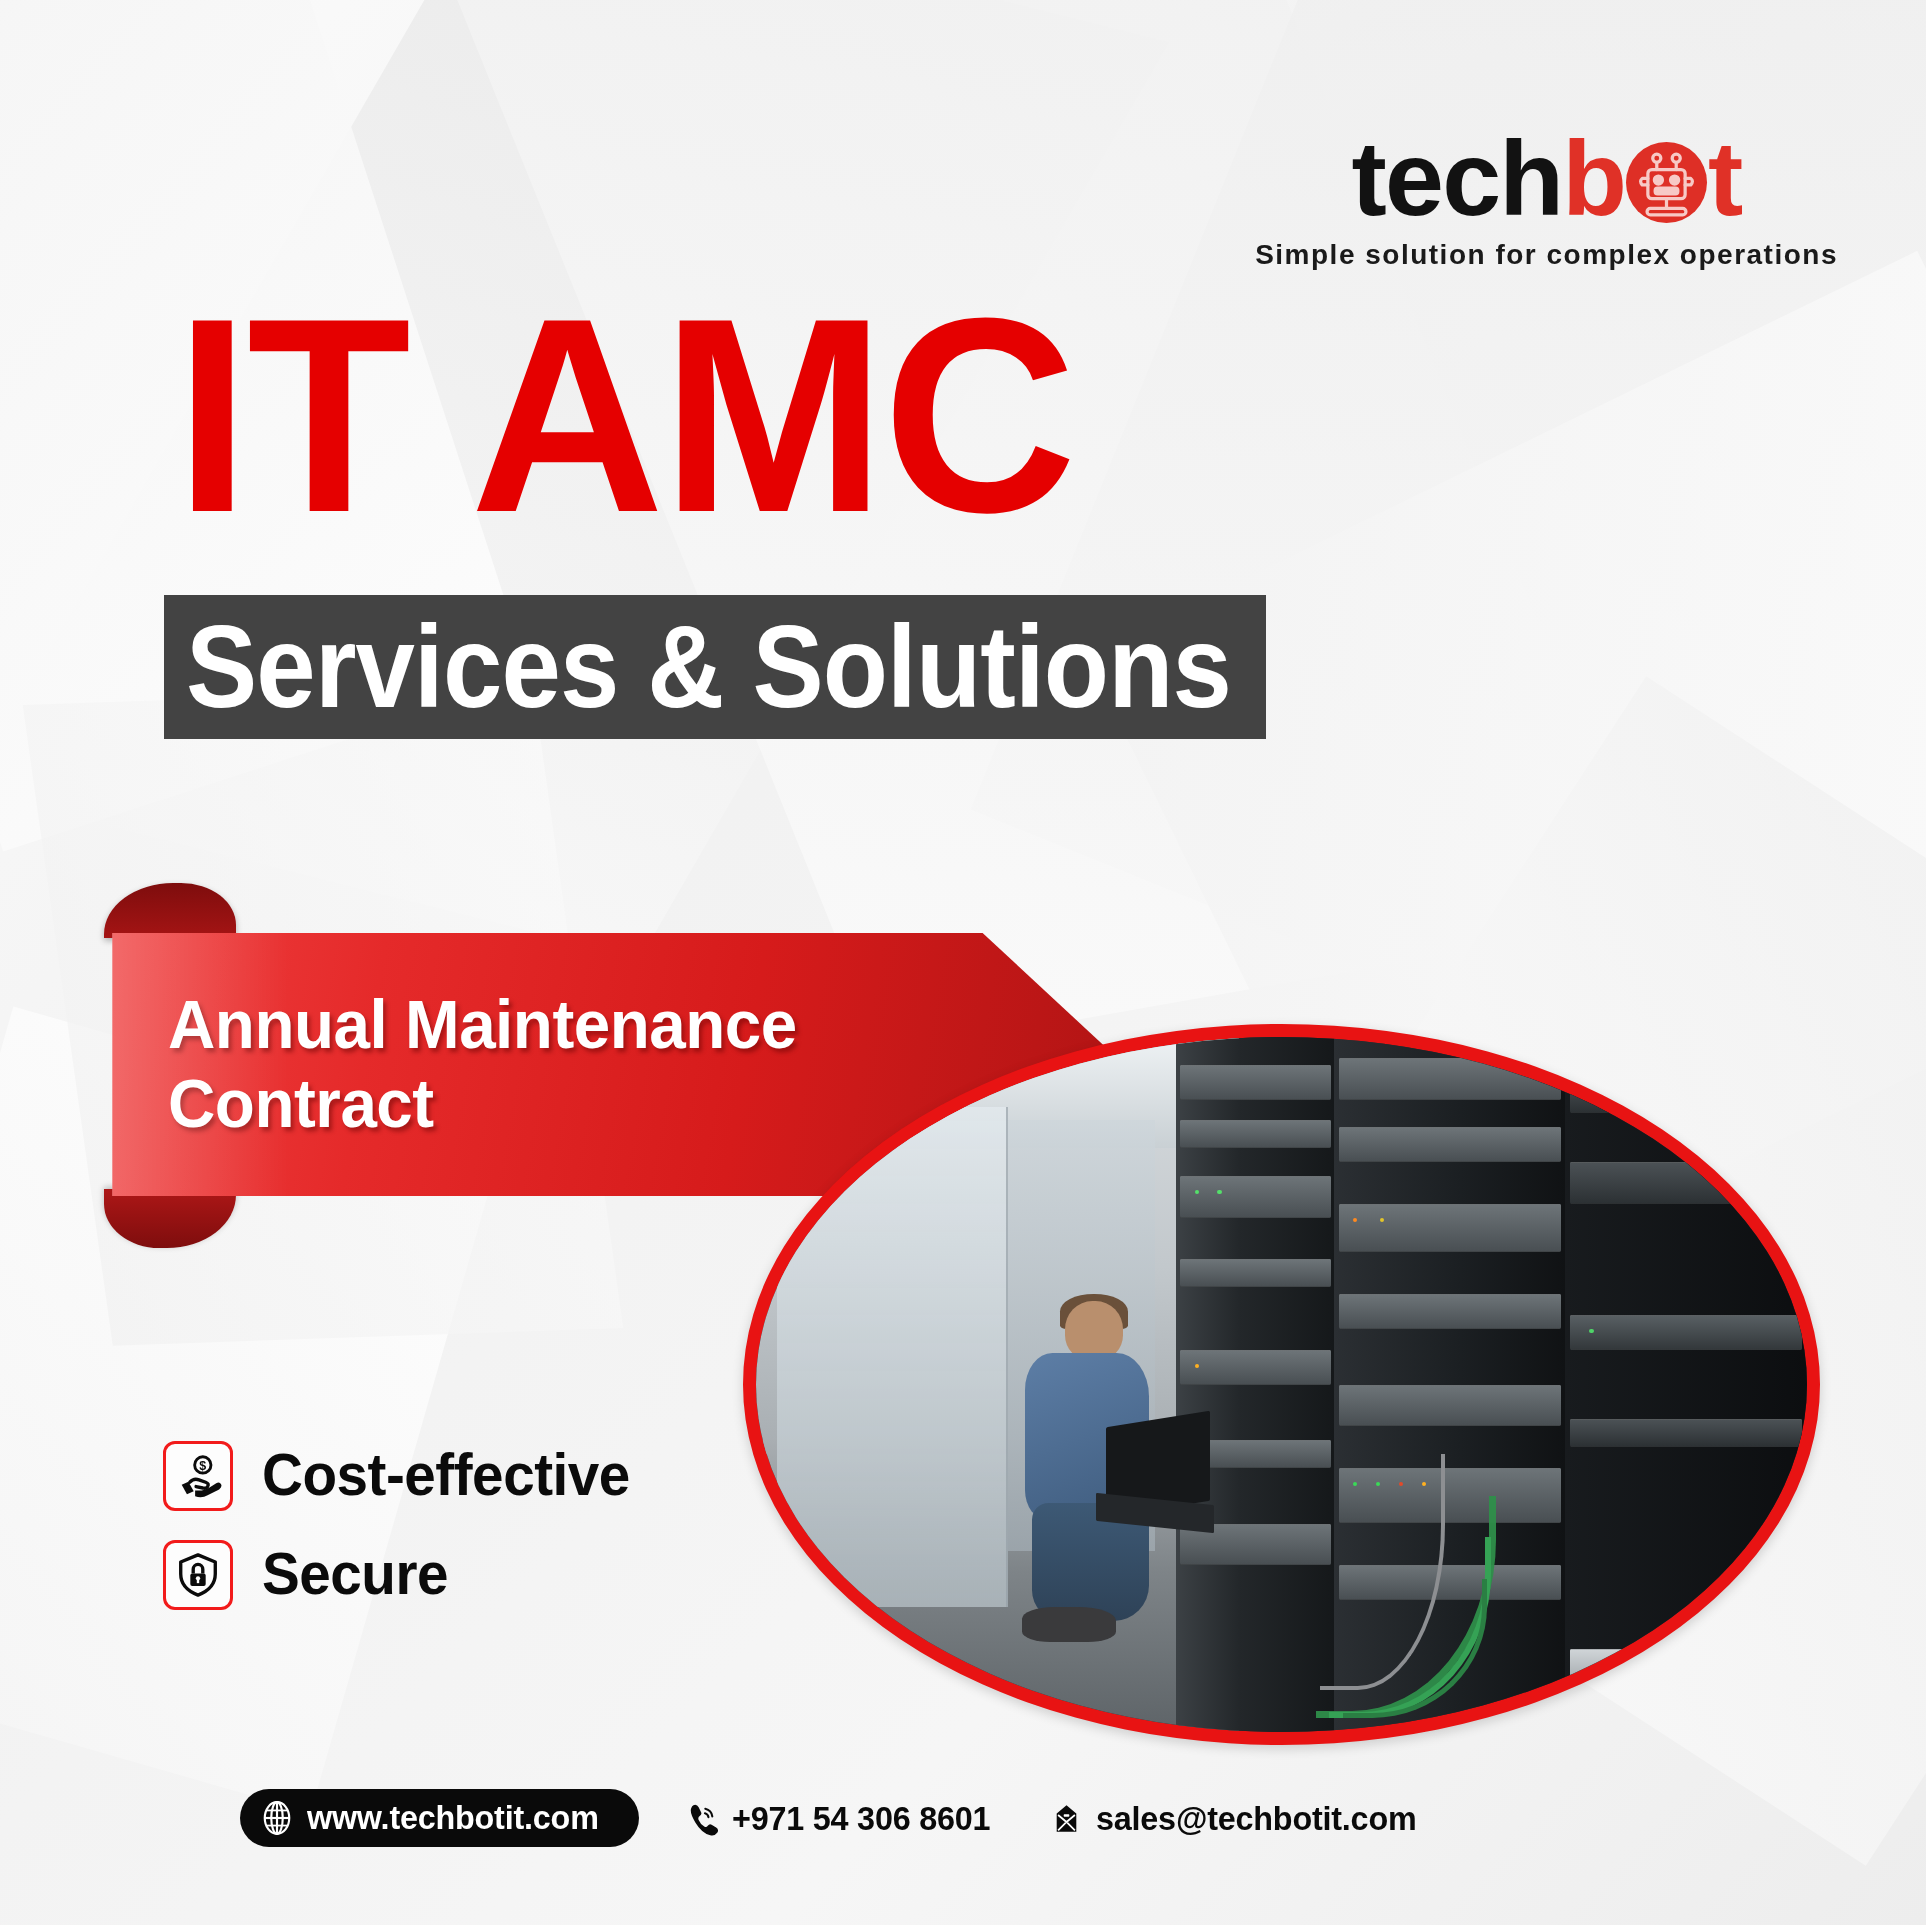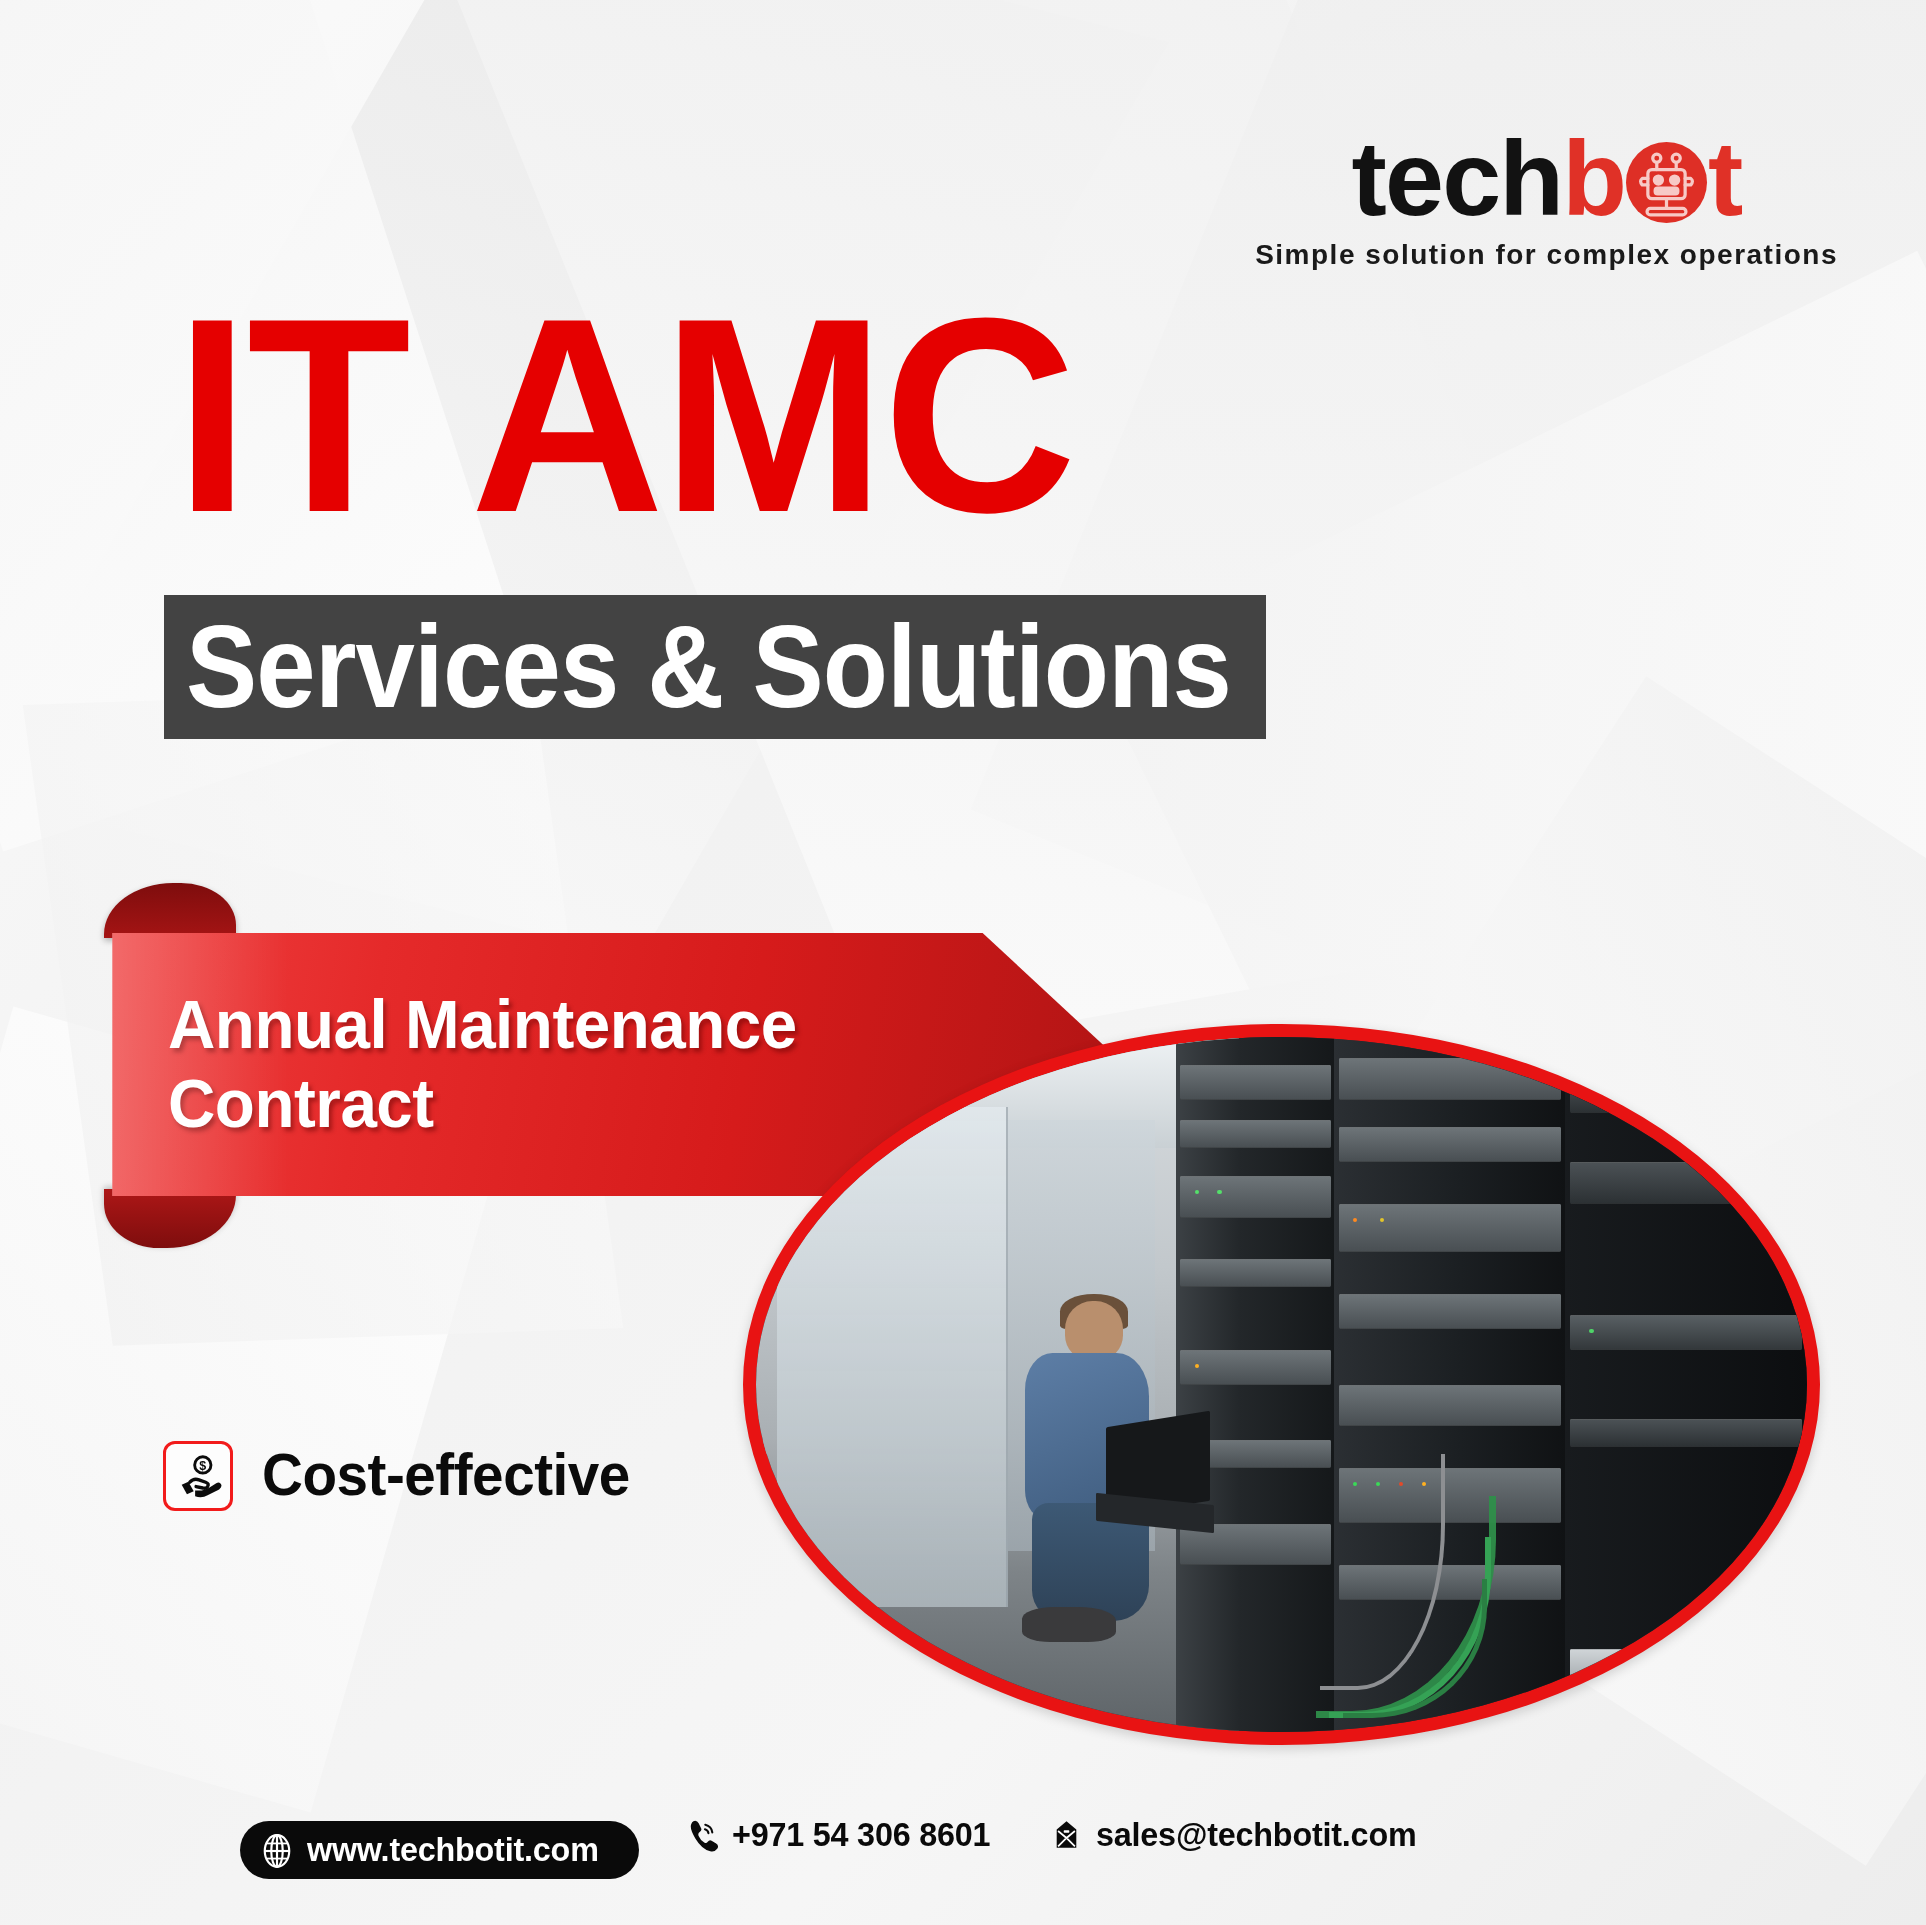--- a/index.html
+++ b/index.html
@@ -214,23 +214,23 @@
     letter-spacing:-0.5px; line-height:1; white-space:nowrap;
     transform:scaleX(0.96); transform-origin:left center;
   }
 
   
   .footer{
     position:absolute; left:240px; top:1789px;
     display:flex; align-items:center;
   }
   .footer-pill{
-    display:flex; align-items:flex-end;
+    display:flex; align-items:center;
     background:#0a0a0a; color:#ffffff;
-    border-radius:32px; padding:9.2px 25px 10.2px 18.5px;margin-top:32px;
+    border-radius:32px; padding:9.2px 25px 10.2px 18.5px;
   }
   .footer-pill .f-ico{ width:36px; height:36px; flex:0 0 36px; }
   .footer-pill .f-text{
     margin-left:12px; font-size:34px; font-weight:700; letter-spacing:-0.2px;
     white-space:nowrap; transform:scaleX(0.95); transform-origin:left center;
   }
   .footer-item{
     display:flex; align-items:center; margin-left:46px; color:#0a0a0a;
   }
   .footer-item .f-ico{ width:35px; height:35px; flex:0 0 35px; }
@@ -368,20 +368,32 @@
           <circle cx="60" cy="27" r="17" fill="none" stroke="#0b0b0b" stroke-width="6"></circle>
           <text x="60" y="37" font-family="Liberation Sans, sans-serif" font-size="26" font-weight="700" text-anchor="middle" fill="#0b0b0b">$</text>
           <path d="M16 68 L30 62 L41 82 L27 88 Z" fill="#0b0b0b"></path>
           <path d="M33 63 q8 -9 19 -5 l14 5 q8 3 4 9 q-3 5 -10 3 l-14 -3" fill="none" stroke="#0b0b0b" stroke-width="7" stroke-linejoin="round" stroke-linecap="round"></path>
           <path d="M44 80 q18 2 30 -6 l14 -9 q7 -4 10 2 q3 6 -4 11 L70 90 q-12 7 -26 2 Z" fill="#0b0b0b"></path>
         </svg>
       </div>
       <div class="feature-label">Cost-effective</div>
     </div>
 
+    <div class="feature">
+      <div class="feature-icon">
+        <svg viewBox="0 0 100 100" xmlns="http://www.w3.org/2000/svg">
+          <path d="M50 8 L86 23 V48 q0 30 -36 44 Q14 78 14 48 V23 Z" fill="none" stroke="#0b0b0b" stroke-width="7" stroke-linejoin="round"></path>
+          <rect x="34" y="47" width="32" height="26" rx="4" fill="#0b0b0b"></rect>
+          <path d="M40 47 V38 a10 10 0 0 1 20 0 v9" fill="none" stroke="#0b0b0b" stroke-width="7"></path>
+          <circle cx="50" cy="57" r="4.5" fill="#ffffff"></circle>
+          <rect x="47.5" y="57" width="5" height="10" fill="#ffffff"></rect>
+        </svg>
+      </div>
+      <div class="feature-label">Secure</div>
+    </div>
 
   </div>
 
   <div class="footer">
 
     <div class="footer-pill">
       <span class="f-ico">
         <svg viewBox="0 0 100 100" xmlns="http://www.w3.org/2000/svg">
           <ellipse cx="50" cy="50" rx="34" ry="44" fill="none" stroke="#ffffff" stroke-width="6"></ellipse>
           <ellipse cx="50" cy="50" rx="16" ry="44" fill="none" stroke="#ffffff" stroke-width="6"></ellipse>

